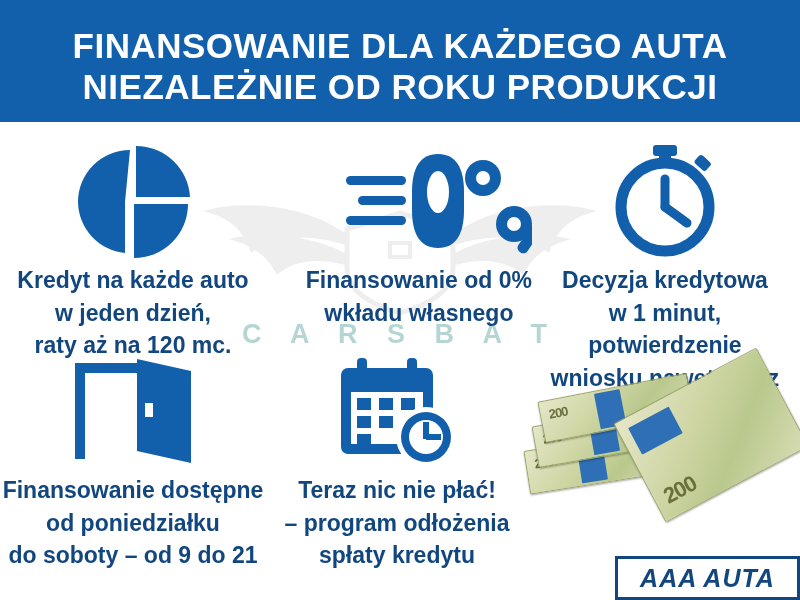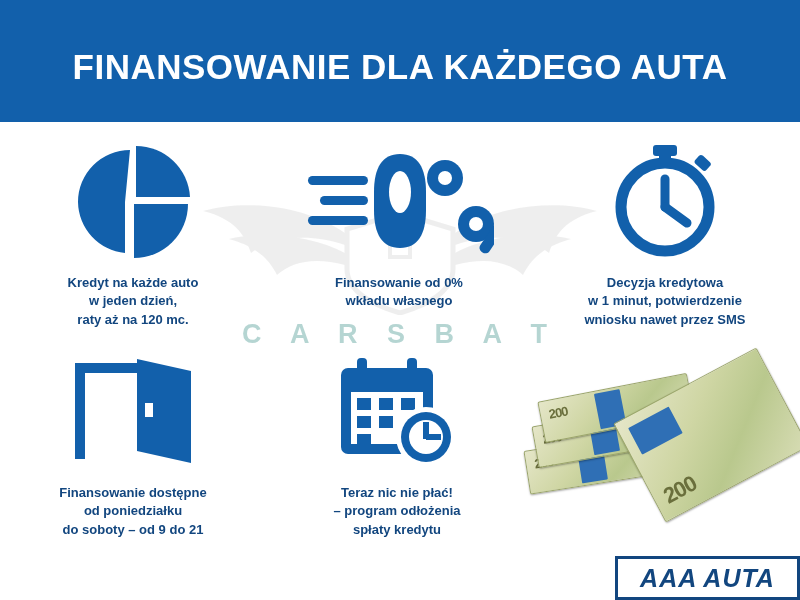--- a/index.html
+++ b/index.html
@@ -88,29 +88,29 @@
   }
   .cell .art {
     height: 122px;
     display: flex;
     align-items: center;
     justify-content: center;
   }
   .caption {
     text-align: center;
     color: #12467f;
-    font-size: 13px;
+    font-size: 23px;
     font-weight: bold;
     line-height: 1.42;
     white-space: pre-line;
-    margin-top: 12px;
+    margin-top: 2px;
   }
   
   .cell-1 { left: 0px;   top: 18px; }
-  .cell-2 { left: 266px; top: 18px; }
+  .cell-2 { left: 266px; top: 18px; align-items: flex-end; }
   .cell-3 { left: 532px; top: 18px; }
   .cell-4 { left: 0px;   top: 228px; }
   .cell-5 { left: 264px; top: 228px; }
 
   
   .money {
     position: absolute;
     left: 518px;
     top: 355px;
     width: 282px;
@@ -159,20 +159,21 @@
   .blue { fill: #1260ab; }
   .blue-stroke { stroke: #1260ab; fill: none; }
 </style>
 </head>
 <body>
 
 <div class="poster">
 
   <div class="header">
     <div class="header-line">FINANSOWANIE DLA KAŻDEGO AUTA</div>
+    <div class="header-line">NIEZALEŻNIE OD ROKU PRODUKCJI</div>
   </div>
 
   <div class="watermark">
     <div class="wm-shape">
       <svg width="430" height="120" viewBox="0 0 430 120">
         <g fill="#c9c9c9">
           <path d="M215 18 L268 34 L268 74 C268 96 243 110 215 118 C187 110 162 96 162 74 L162 34 Z" fill="none" stroke="#c9c9c9" stroke-width="5"></path>
           <path d="M205 48 h20 v14 h-20 z" fill="none" stroke="#c9c9c9" stroke-width="4"></path>
           <path d="M160 38 C120 10 60 4 18 16 C50 24 60 40 66 58 C84 44 120 36 160 50 Z"></path>
           <path d="M160 58 C126 40 78 36 44 44 C72 52 84 64 92 80 C108 66 130 62 160 70 Z"></path>

